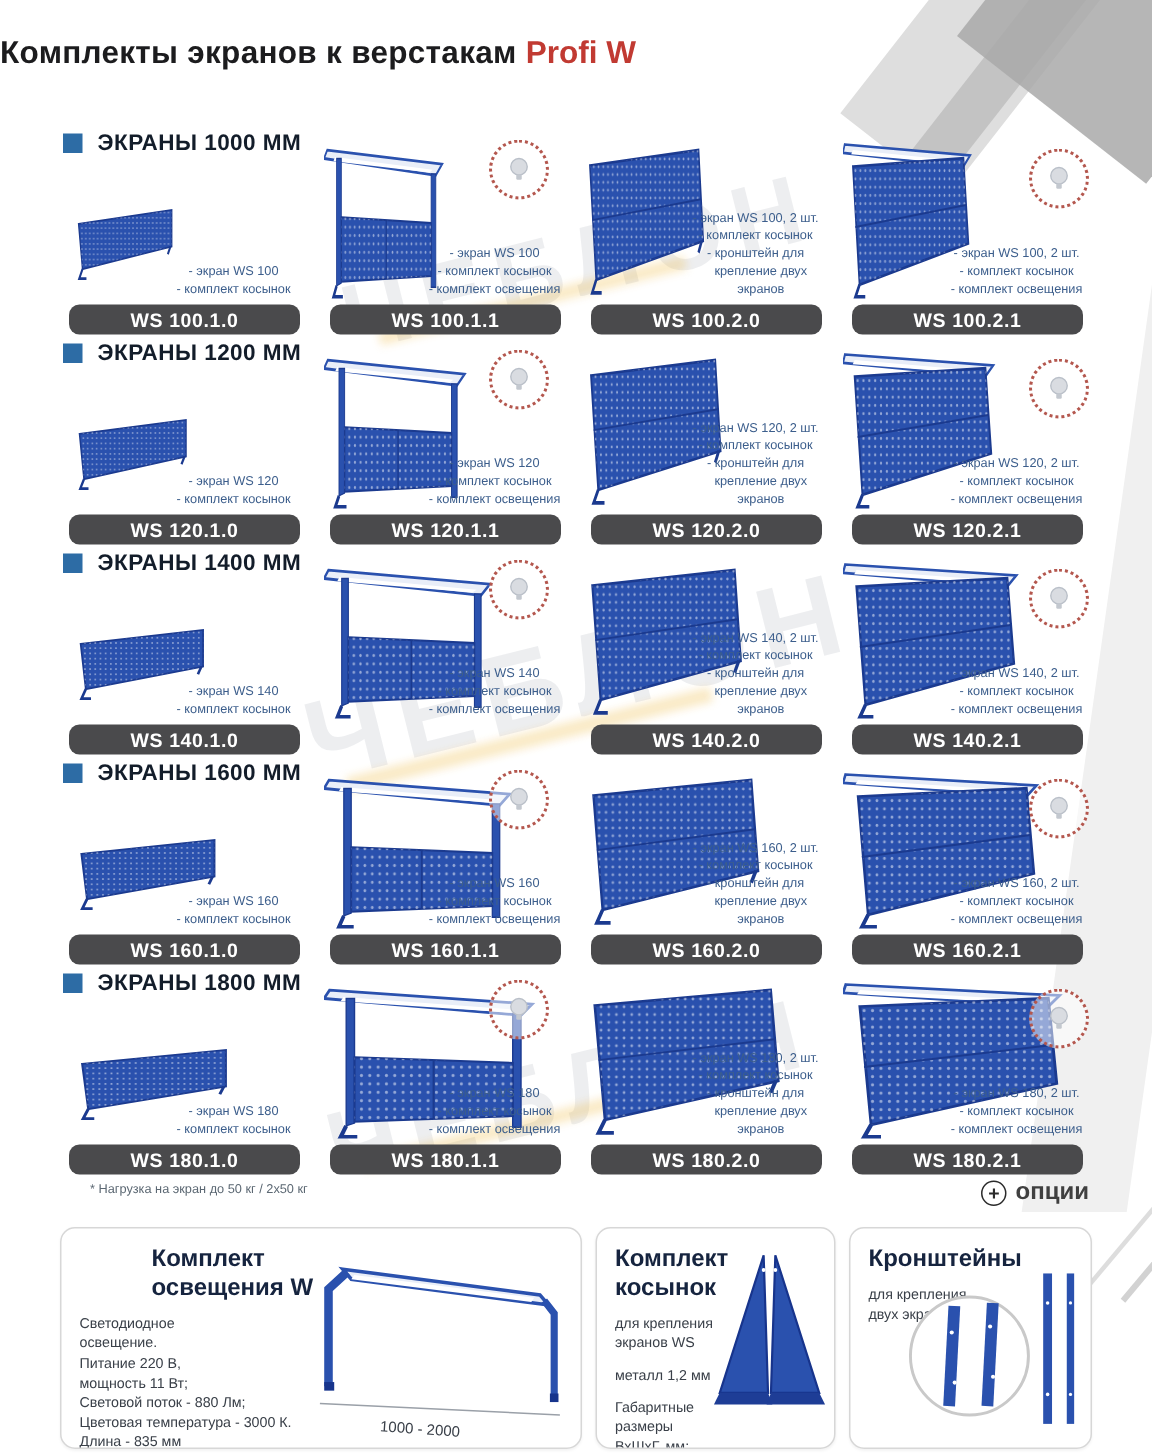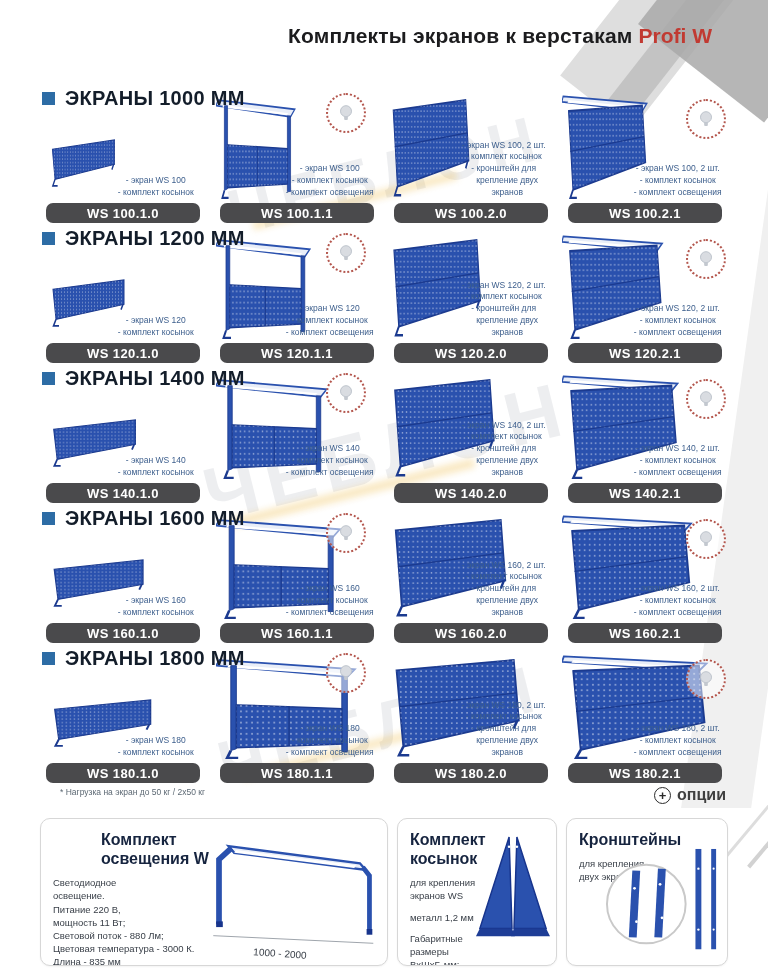--- a/index.html
+++ b/index.html
@@ -25,29 +25,29 @@
         letter-spacing:8px; transform:rotate(-14deg); white-space:nowrap; pointer-events:none; }
   .wm-1 { top:138px; left:225px; font-size:64px; }
   .wm-2 { top:408px; left:200px; font-size:76px; }
   .wm-3 { top:688px; left:215px; font-size:66px; }
   .wm-accent { position:absolute; z-index:0; background:rgba(238,178,52,0.28);
                filter:blur(3px); transform:rotate(-14deg); pointer-events:none; }
   .wma-1 { top:196px; left:250px; width:210px; height:9px; }
   .wma-2 { top:488px; left:228px; width:250px; height:10px; }
   .wma-3 { top:746px; left:240px; width:215px; height:9px; }
   
-  #title-bar { position:absolute; top:24px; left:0; right:56px; text-align:right; z-index:2; }
+  #title-bar { position:absolute; top:24px; left:0; right:36px; z-index:2; }
   #title-bar .t-main { font-size:21px; font-weight:bold; color:#1c1c1e; letter-spacing:.2px; }
   #title-bar .t-accent { font-size:21px; font-weight:bold; color:#c13a32; margin-left:6px; }
   
   #rows { position:absolute; top:85px; left:40px; width:688px; z-index:1; }
   .prow { position:relative; height:140px; }
   .prow-head { position:absolute; top:2px; left:2px; display:flex; align-items:center; gap:10px; z-index:3; }
   .prow-head .sq { width:13px; height:13px; background:#2d6ca5; }
-  .prow-head .ht { font-size:20px; font-weight:bold; color:#131d2a; letter-spacing:.3px; }
+  .prow-head .ht { font-size:15px; font-weight:bold; color:#131d2a; letter-spacing:.3px; }
   .pgrid { position:absolute; inset:0; display:grid; grid-template-columns:repeat(4,1fr); gap:8px; }
   .pcell { position:relative; }
   .badge { position:absolute; left:6px; right:6px; bottom:2px; height:20px; border-radius:7px;
            background:#4a4a4c; color:#ffffff; font-size:13px; font-weight:bold;
            display:flex; align-items:center; justify-content:center; letter-spacing:.4px; }
   .features { position:absolute; right:3px; bottom:26px; width:57%; list-style:none; z-index:2; }
   .features li { font-size:8.5px; line-height:1.4; color:#3c5e8c; padding-left:7px; text-indent:-7px;text-align:center; }
   .features li::before { content:"- "; }
   .art { position:absolute; z-index:1; }
   .art svg { width:100%; height:100%; display:block; }

